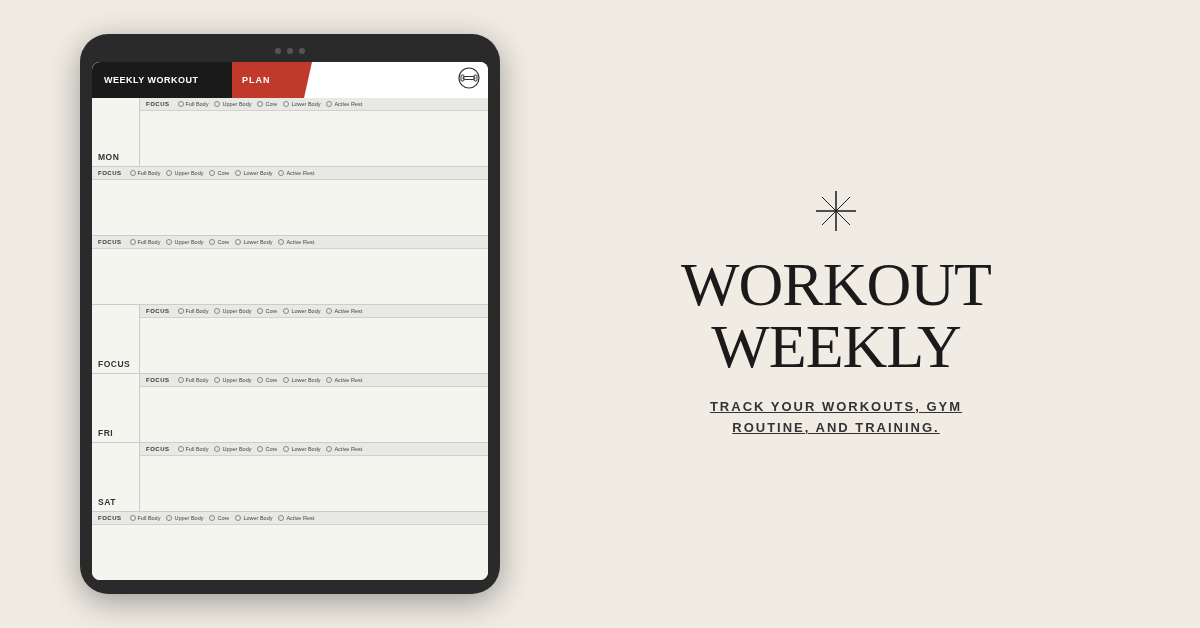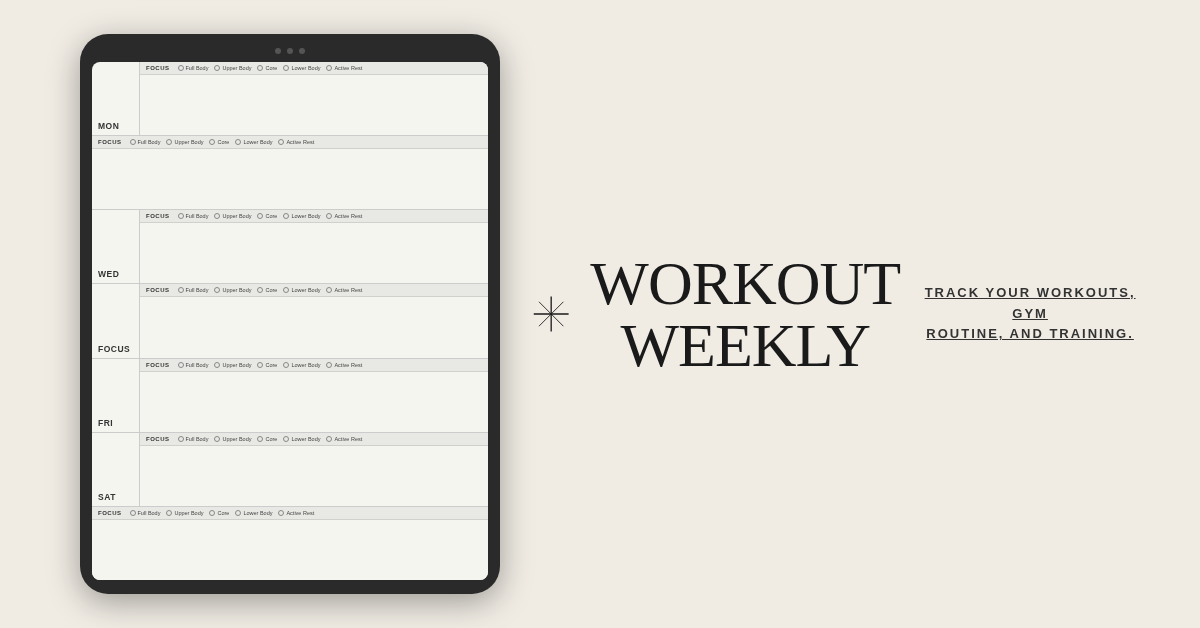--- a/index.html
+++ b/index.html
@@ -186,21 +186,21 @@
 
     .day-lines {
       flex: 1;
       background: #f5f5f0;
     }
 
     
     .right-panel {
       flex: 1;
       display: flex;
-      flex-direction: row;
+      flex-direction: column;
       align-items: center;
       justify-content: center;
       padding-left: 32px;
       gap: 20px;
     }
 
     .star-svg {
       width: 44px;
       height: 44px;
     }
@@ -233,20 +233,36 @@
 <div class="page-wrapper">
 
   <div class="tablet-container">
     <div class="tablet-top-bar">
       <div class="tablet-dot"></div>
       <div class="tablet-dot"></div>
       <div class="tablet-dot"></div>
     </div>
     <div class="tablet-screen">
 
+      <div class="workout-header">
+        <div class="header-left">
+          <span>WEEKLY WORKOUT</span>
+        </div>
+        <div class="header-right">
+          <span>PLAN</span>
+        </div>
+        <div class="header-icon">
+          <svg width="22" height="22" viewBox="0 0 22 22" fill="none" xmlns="http://www.w3.org/2000/svg">
+            <circle cx="11" cy="11" r="10" fill="none" stroke="#333" stroke-width="1.2"></circle>
+            <rect x="5" y="9.5" width="12" height="3" rx="1.5" fill="none" stroke="#333" stroke-width="1"></rect>
+            <rect x="3" y="8" width="3" height="6" rx="1" fill="none" stroke="#333" stroke-width="1"></rect>
+            <rect x="16" y="8" width="3" height="6" rx="1" fill="none" stroke="#333" stroke-width="1"></rect>
+          </svg>
+        </div>
+      </div>
 
       <div class="days-container" id="days-container">
       <div class="day-row">
             <div class="day-label">MON</div>
             <div class="day-content">
               <div class="focus-bar">
                 <span class="focus-label">FOCUS</span>
                 <span class="focus-option">
                   <span class="focus-circle"></span>
                   <span>Full Body</span>
@@ -293,21 +309,20 @@
                 </span>
                 <span class="focus-option">
                   <span class="focus-circle"></span>
                   <span>Active Rest</span>
                 </span>
               </div>
               <div class="day-lines"></div>
             </div>
           </div>
           <div class="day-row">
-            <div class="day-label">WED</div>
             <div class="day-content">
               <div class="focus-bar">
                 <span class="focus-label">FOCUS</span>
                 <span class="focus-option">
                   <span class="focus-circle"></span>
                   <span>Full Body</span>
                 </span>
                 <span class="focus-option">
                   <span class="focus-circle"></span>
                   <span>Upper Body</span>

